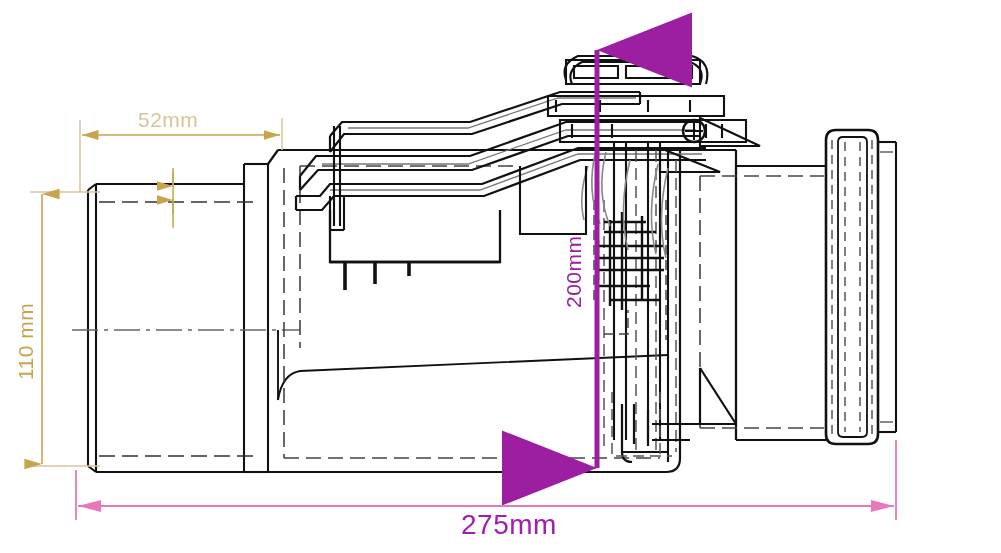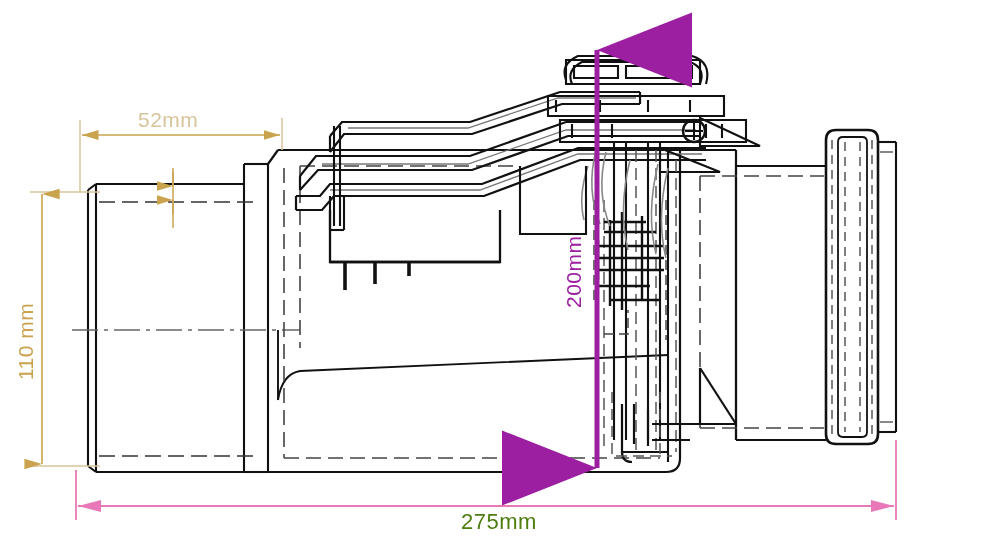--- a/index.html
+++ b/index.html
@@ -18,22 +18,22 @@
     position:absolute;font-size:21px;letter-spacing:.5px;
     color:#c9a34e;white-space:nowrap;
     transform:rotate(-90deg);transform-origin:left top;
   }
   .dimtext-200{
     position:absolute;font-size:21px;letter-spacing:.5px;
     color:#9b1fa0;white-space:nowrap;font-weight:500;
     transform:rotate(-90deg);transform-origin:left top;
   }
   .dimtext-275{
-    position:absolute;font-size:22px;letter-spacing:.5px;
-    color:#4d7c0f;white-space:nowrap;
+    position:absolute;font-size:28px;letter-spacing:.5px;
+    color:#a21caf;white-space:nowrap;
   }
 </style>
 </head>
 <body>
 
 <div id="stage">
 
   <svg width="1001" height="553" viewBox="0 0 1001 553">
 
     <defs>

